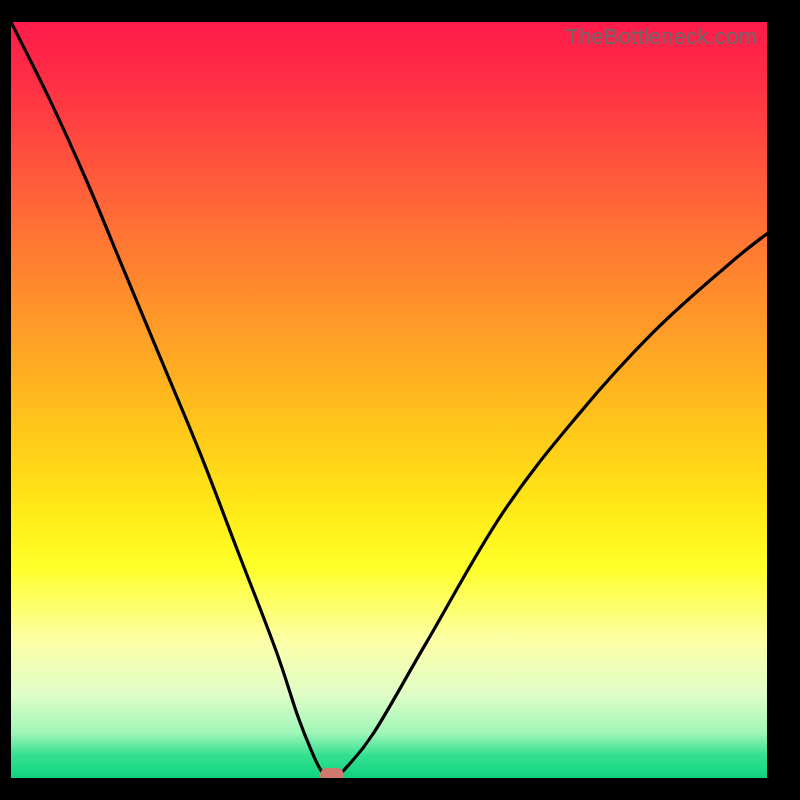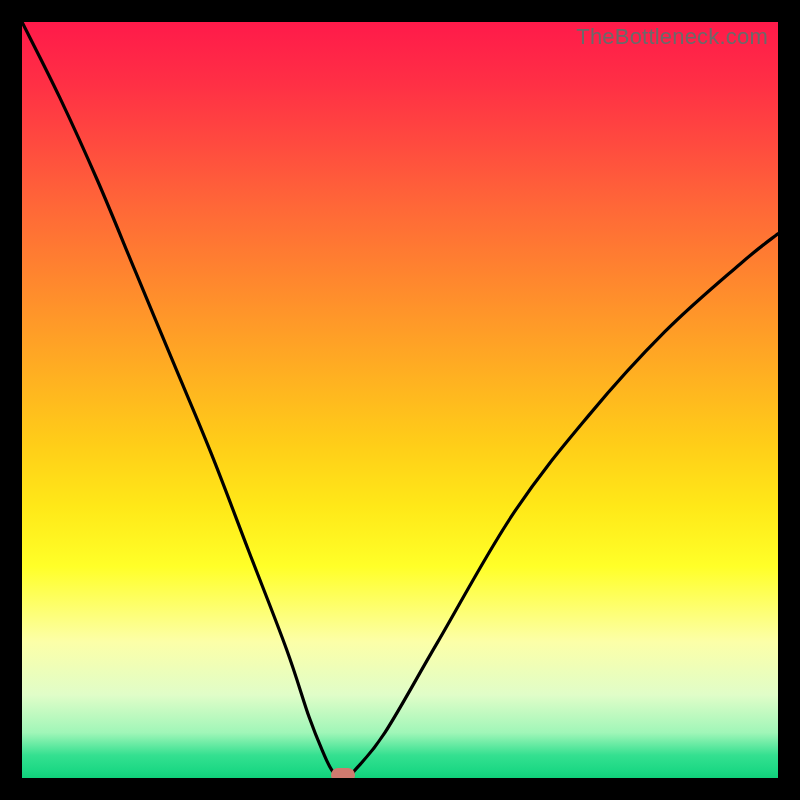--- a/index.html
+++ b/index.html
@@ -12,21 +12,21 @@
     font-family: Arial, Helvetica, sans-serif;
   }
   .outer {
     width: 800px;
     height: 800px;
     background: #000;
     position: relative;
   }
   .plot {
     position: absolute;
-    left: 22px;
+    left: 11px;
     top: 22px;
     width: 756px;
     height: 756px;
     background: linear-gradient(to bottom,
       #ff1a4a 0%,
       #ff2f45 8%,
       #ff4a3f 16%,
       #ff6638 24%,
       #ff8030 32%,
       #ff9a28 40%,

